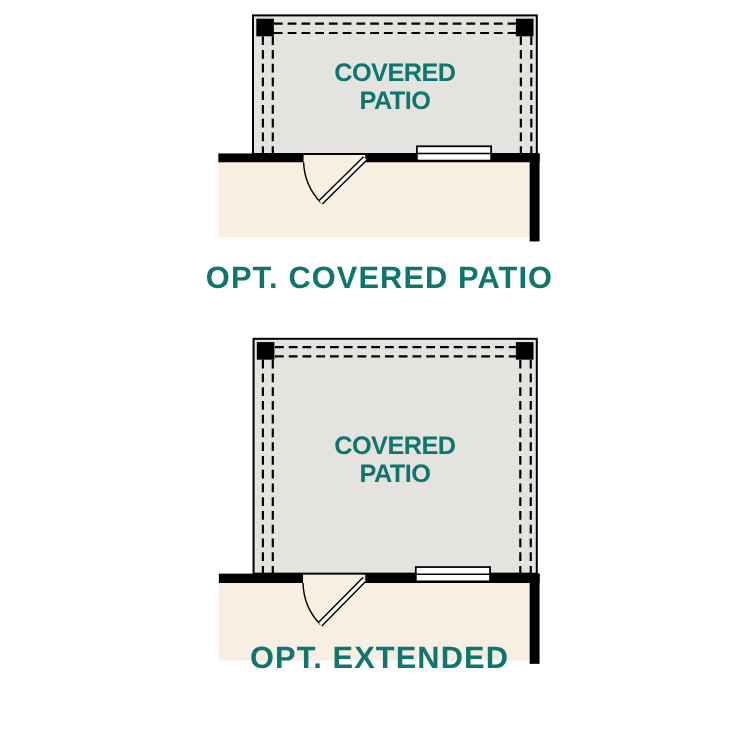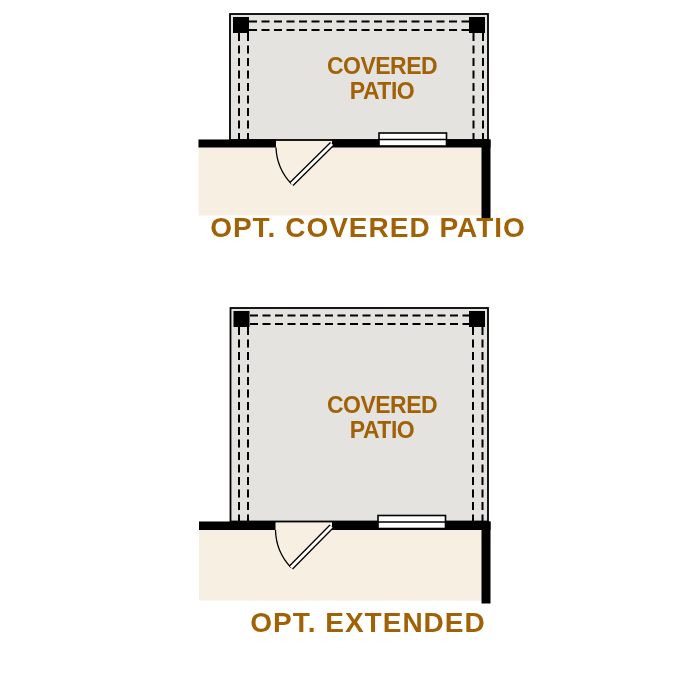--- a/index.html
+++ b/index.html
@@ -7,37 +7,36 @@
     position:relative;
     width:687px;height:687px;
     background:#ffffff;
     font-family:"Liberation Sans", sans-serif;
     overflow:hidden;
   }
   .stage svg{position:absolute;left:0;top:0;}
   .plan-text{
     position:absolute;
     text-align:center;
-    color:#a16207;
+    color:#0f766e;
     font-weight:700;
-    margin-left:23px;
   }
   .room-label{
     left:230px;width:258px;
     font-size:23px;line-height:25px;
     letter-spacing:-0.5px;
   }
   .room-label-1{top:54px;}
   .room-label-2{top:393px;}
   .caption{
     left:100px;width:490px;
     font-size:28px;letter-spacing:1px;
   }
-  .caption-1{top:213px;line-height:30px;}
-  .caption-2{top:609px;line-height:28px;}
+  .caption-1{top:238px;line-height:30px;}
+  .caption-2{top:584px;line-height:28px;}
 </style>
 </head>
 <body>
 
 <div class="stage">
 
   <svg width="687" height="687" viewBox="0 0 687 687">
 
     <g>
 

